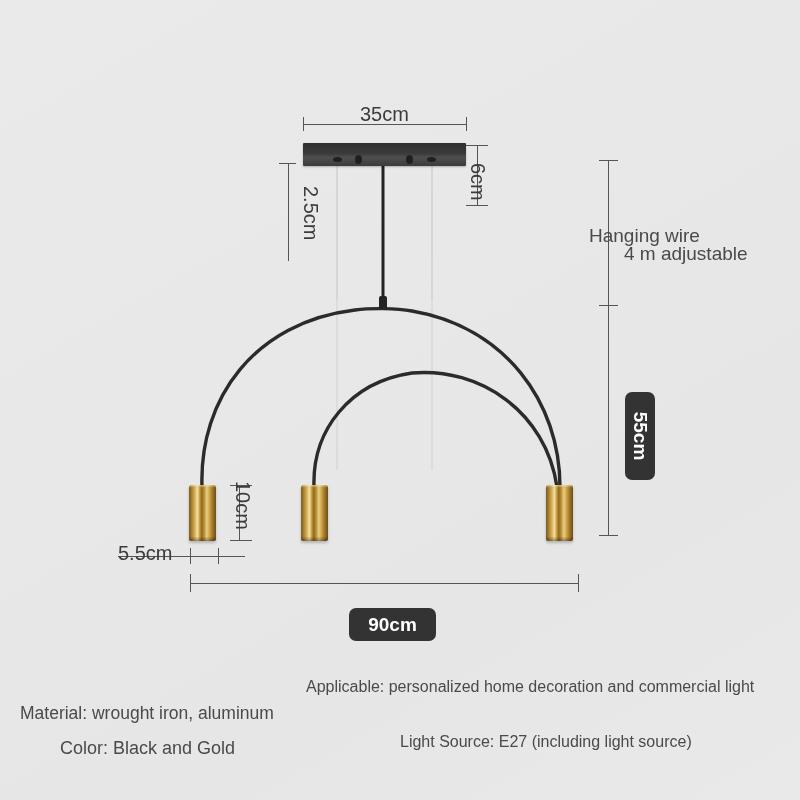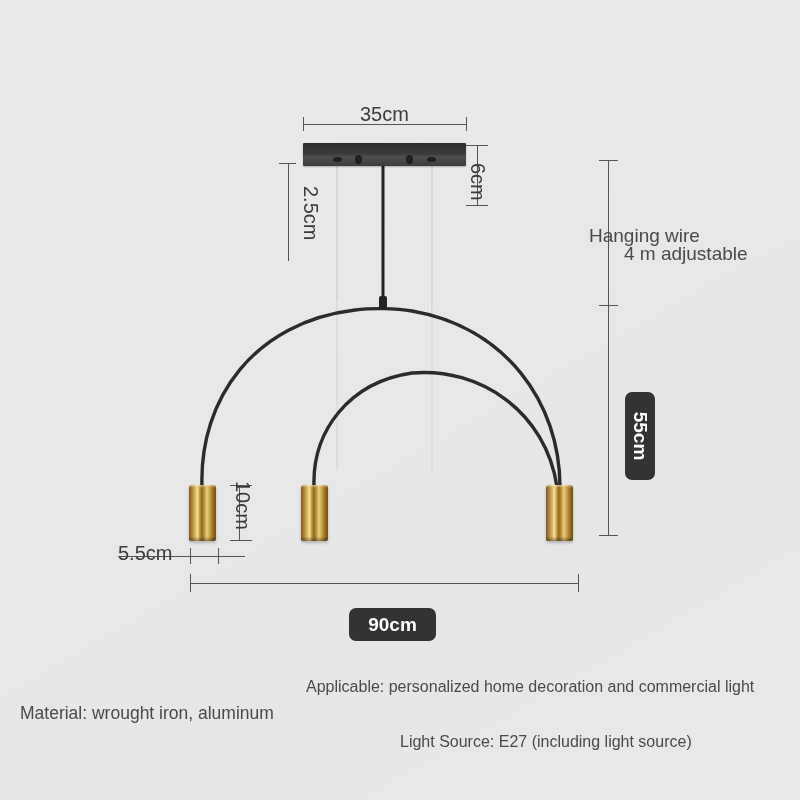--- a/index.html
+++ b/index.html
@@ -314,15 +314,16 @@
   <div class="tick-h" id="dr-t3"></div>
   <div class="dim-badge" id="badge-55cm">
     <span class="label">55cm</span>
   </div>
 
   <div class="note-text" id="note-1">Hanging wire</div>
   <div class="note-text" id="note-2">4 m adjustable</div>
 
   <div class="spec" id="spec-material">Material: wrought iron, aluminum</div>
   <div class="spec" id="spec-applicable">Applicable: personalized home decoration and commercial light</div>
+  <div class="spec" id="spec-color">Color: Black and Gold</div>
   <div class="spec" id="spec-source">Light Source: E27 (including light source)</div>
 
 </div>
 
 </body></html>

